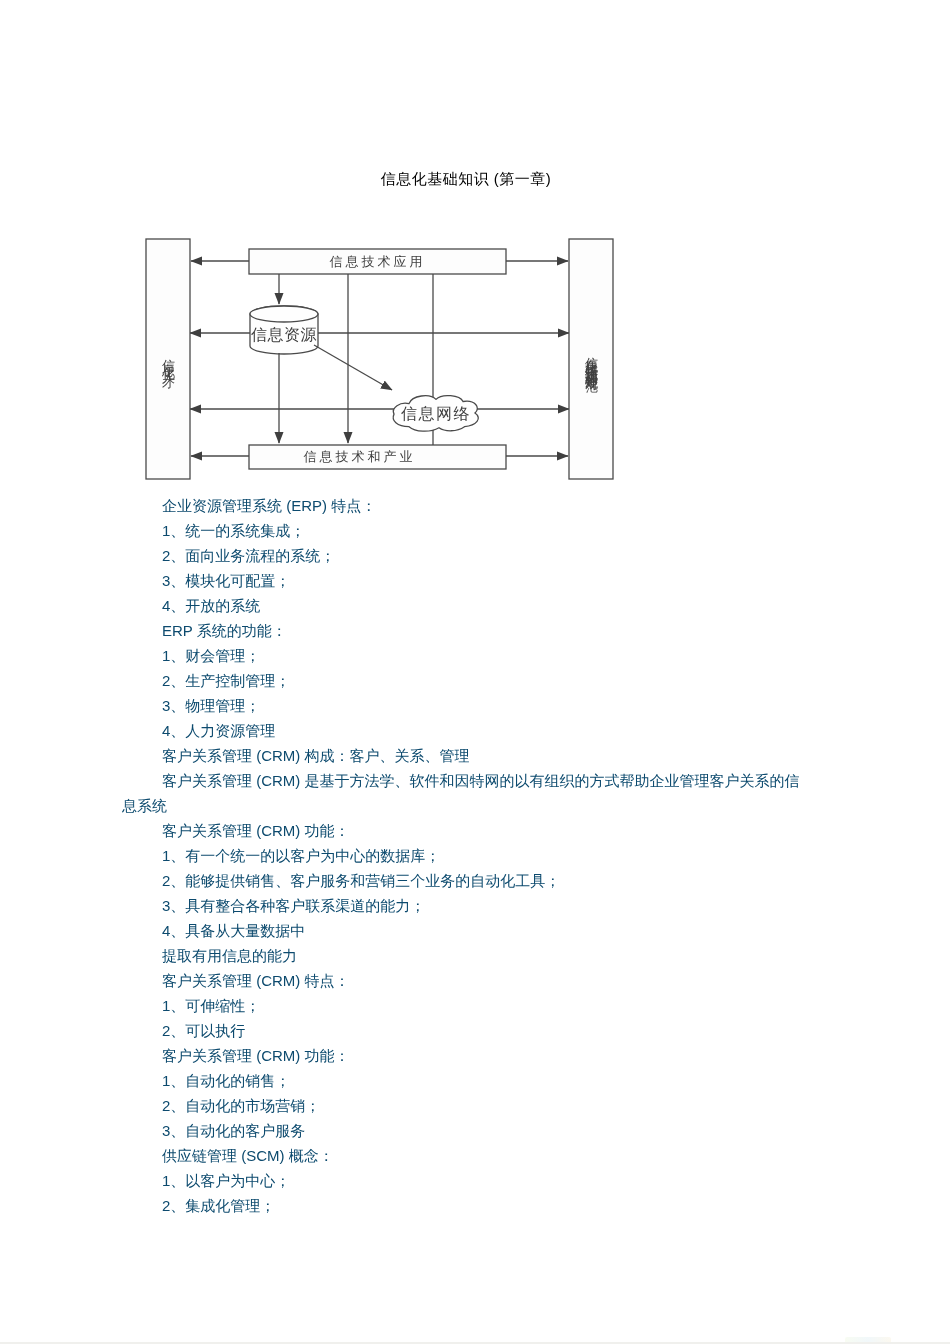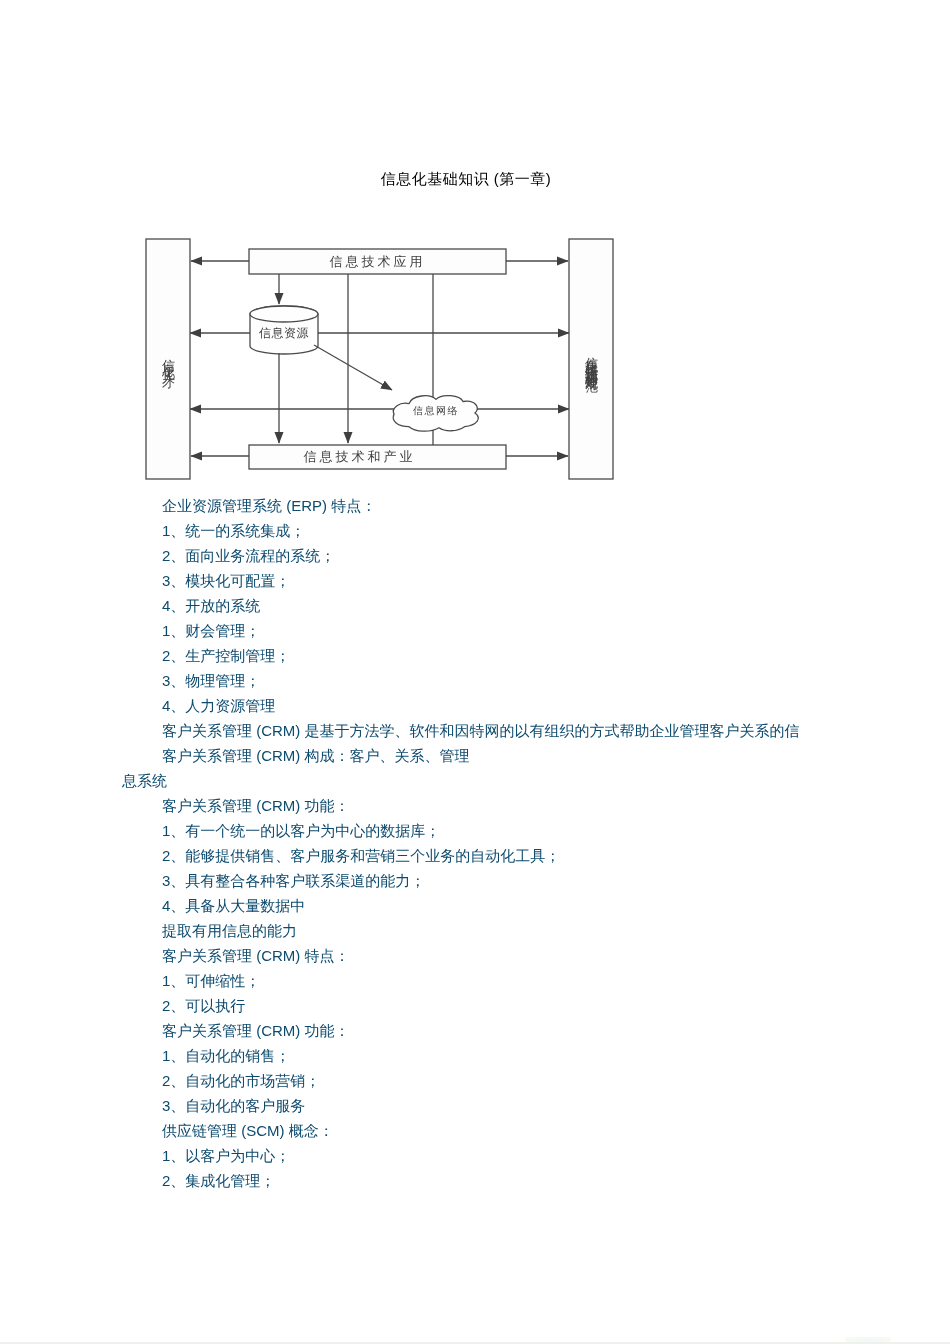--- a/index.html
+++ b/index.html
@@ -20,22 +20,22 @@
   .dlabel {
     position:absolute; font-size:13px; color:#3f3f3f; text-align:center;
     letter-spacing:2px; line-height:1;
   }
   .dlabel.hbox { letter-spacing:3px; }
   .vlabel {
     position:absolute; writing-mode:vertical-rl; text-orientation:upright;
     font-size:13px; color:#3f3f3f; letter-spacing:4px;
     display:flex; align-items:center; justify-content:center;
   }
-  .cyl-label { font-size:12px; letter-spacing:0.5px; }
-  .cloud-label { font-size:10px; letter-spacing:1.5px; }
+  .cyl-label { font-size:16px; letter-spacing:0.5px; }
+  .cloud-label { font-size:16px; letter-spacing:1.5px; }
   
   .content {
     position:absolute; left:122px; top:493px; width:712px;
     font-size:15px; line-height:25px; color:#0c4a6e;
   }
   .tline { height:25px; white-space:nowrap; }
   .tline.indent { padding-left:40px; }
   
   .bottom-edge { position:absolute; left:0; right:0; bottom:0; height:2px; background:#f0f0ed; }
   .watermark-remnant {
@@ -102,26 +102,27 @@
     <div class="vlabel" style="left:1px; top:3px; width:44px; height:240px;">信息化人才</div>
     <div class="vlabel" style="left:424px; top:3px; width:44px; height:240px; letter-spacing:2px;">信息化政策法规和标准规范</div>
   </div>
 
   <div class="content">
     <div class="tline indent">企业资源管理系统 (ERP) 特点：</div>
     <div class="tline indent">1、统一的系统集成；</div>
     <div class="tline indent">2、面向业务流程的系统；</div>
     <div class="tline indent">3、模块化可配置；</div>
     <div class="tline indent">4、开放的系统</div>
+    <div class="tline indent">ERP 系统的功能：</div>
     <div class="tline indent">1、财会管理；</div>
     <div class="tline indent">2、生产控制管理；</div>
     <div class="tline indent">3、物理管理；</div>
     <div class="tline indent">4、人力资源管理</div>
+    <div class="tline indent">客户关系管理 (CRM) 构成：客户、关系、管理</div>
     <div class="tline indent">客户关系管理 (CRM) 是基于方法学、软件和因特网的以有组织的方式帮助企业管理客户关系的信</div>
-    <div class="tline indent">客户关系管理 (CRM) 构成：客户、关系、管理</div>
     <div class="tline">息系统</div>
     <div class="tline indent">客户关系管理 (CRM) 功能：</div>
     <div class="tline indent">1、有一个统一的以客户为中心的数据库；</div>
     <div class="tline indent">2、能够提供销售、客户服务和营销三个业务的自动化工具；</div>
     <div class="tline indent">3、具有整合各种客户联系渠道的能力；</div>
     <div class="tline indent">4、具备从大量数据中</div>
     <div class="tline indent">提取有用信息的能力</div>
     <div class="tline indent">客户关系管理 (CRM) 特点：</div>
     <div class="tline indent">1、可伸缩性；</div>
     <div class="tline indent">2、可以执行</div>

